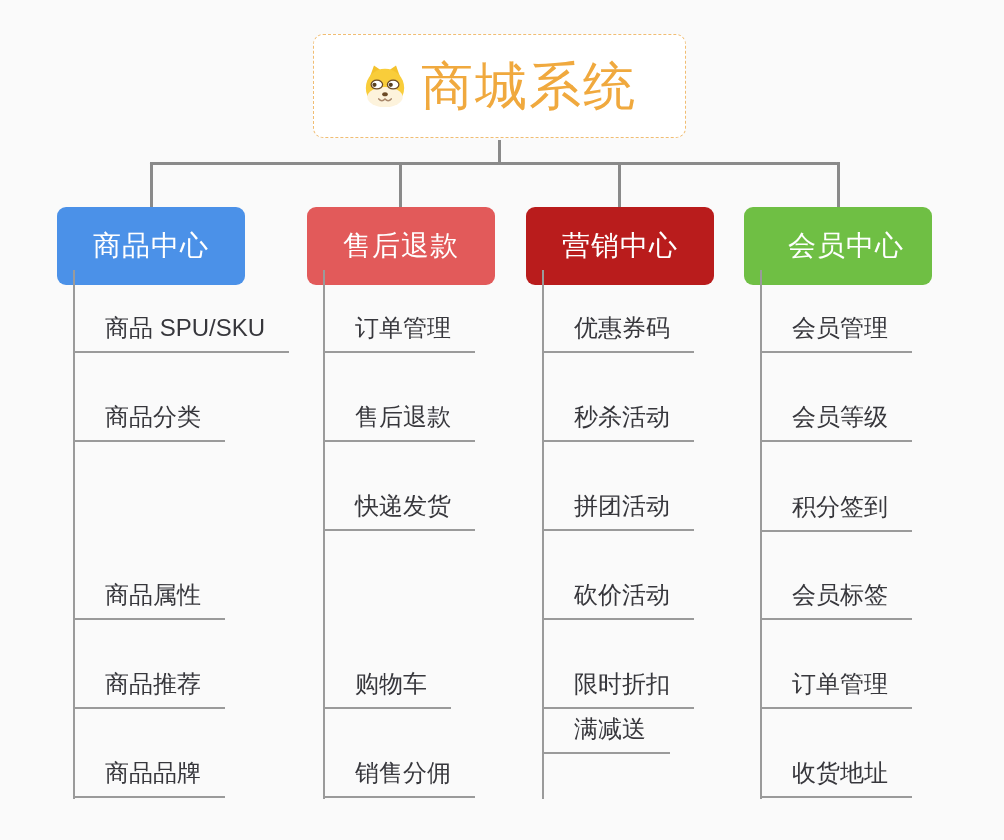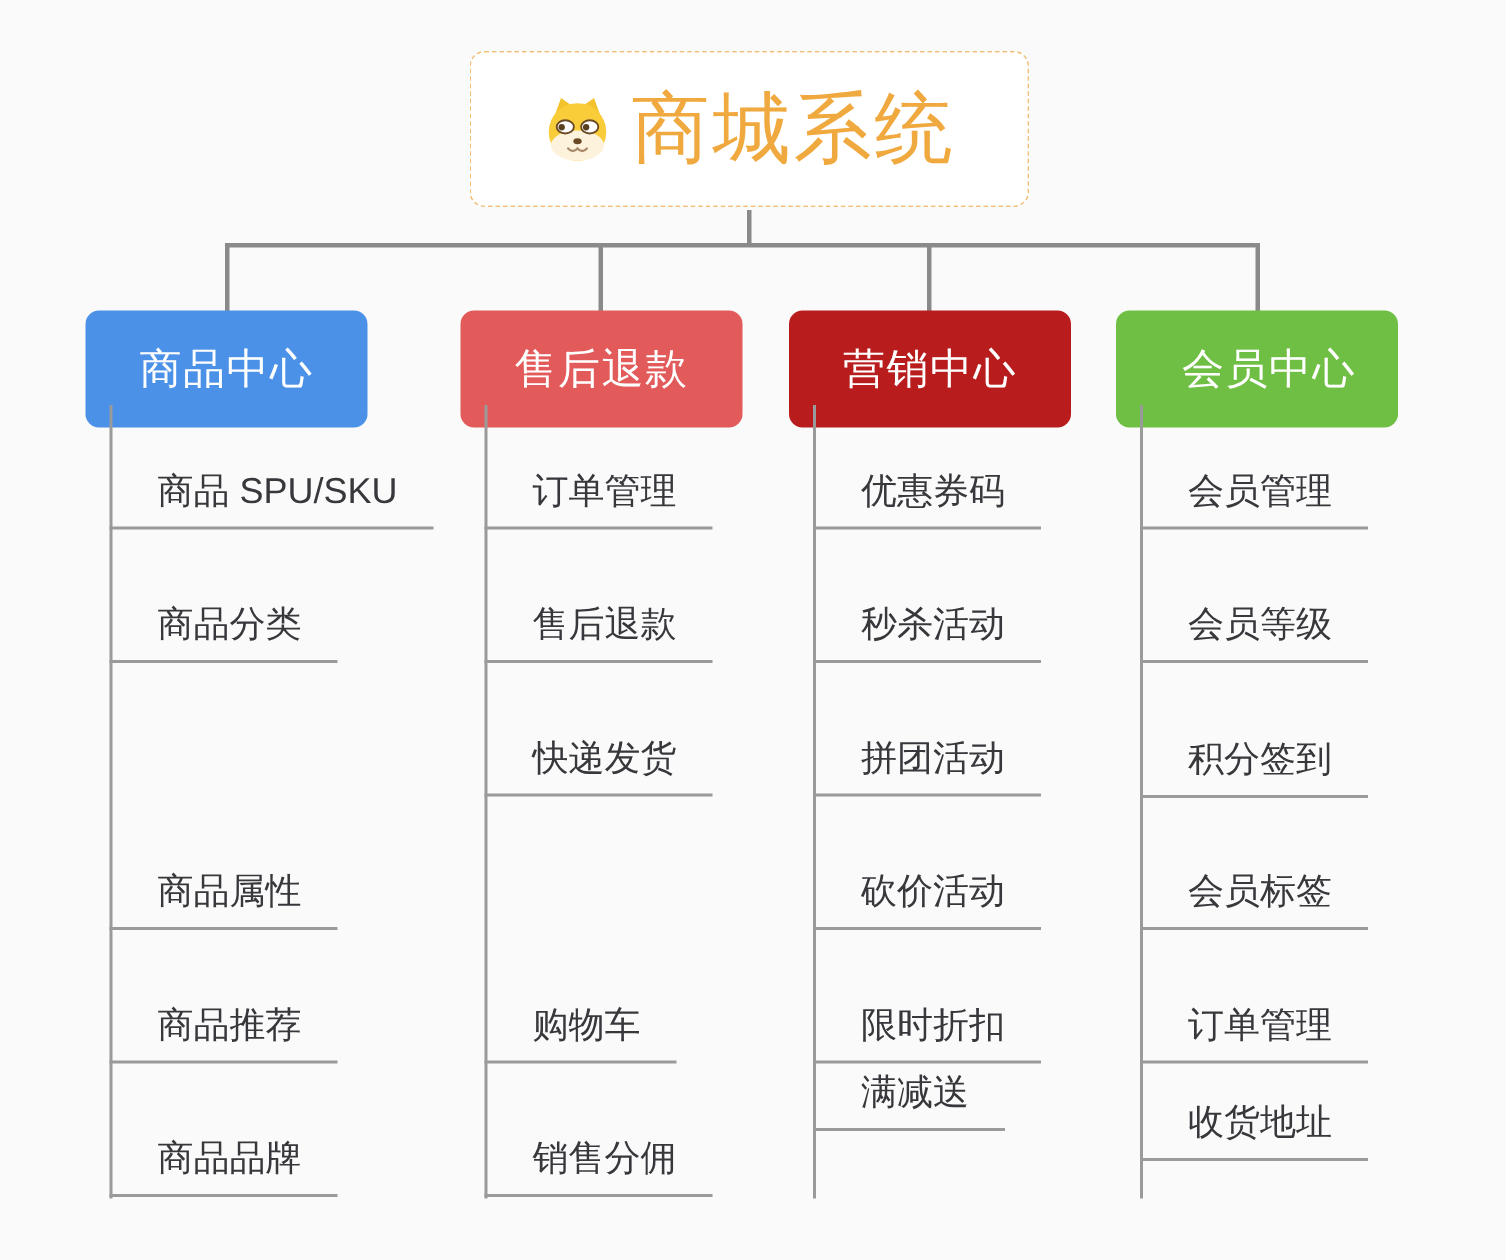--- a/index.html
+++ b/index.html
@@ -123,16 +123,16 @@
   <div class="col" style="left:744px">
     <div class="branch-node" style="background: rgb(111, 191, 68); padding-left: 16px;">
       <span class="branch-label">会员中心</span>
     </div>
     <div class="trunk"></div>
     <div class="leaf" style="top:313px">会员管理</div>
     <div class="leaf" style="top:402px">会员等级</div>
     <div class="leaf" style="top:492px">积分签到</div>
     <div class="leaf" style="top:580px">会员标签</div>
     <div class="leaf" style="top:669px">订单管理</div>
-    <div class="leaf" style="top:734px">收货地址</div>
+    <div class="leaf" style="top:758px">收货地址</div>
   </div>
 
 </div>
 
 </body></html>

